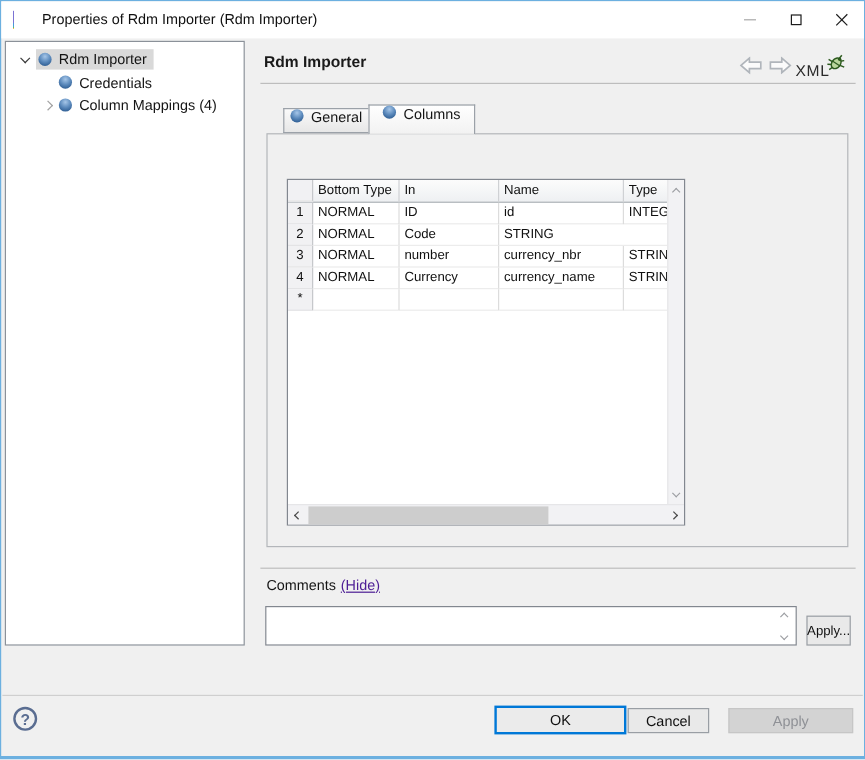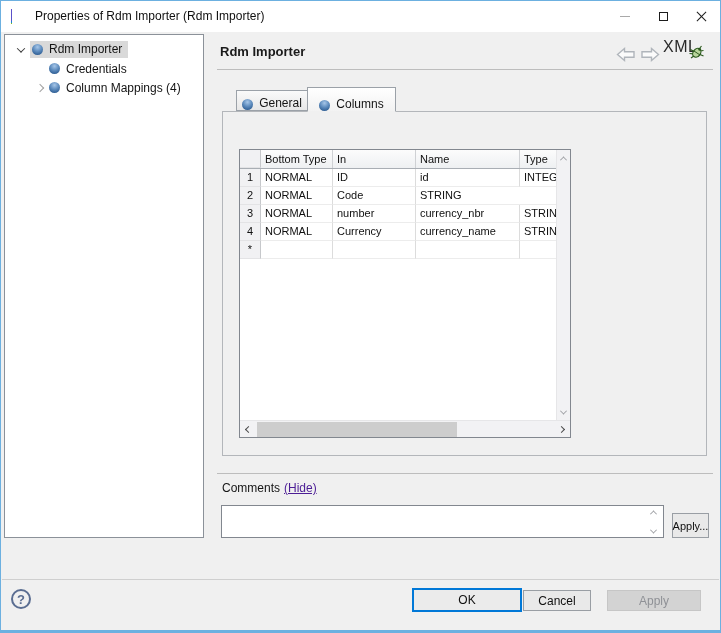--- a/index.html
+++ b/index.html
@@ -46,26 +46,26 @@
     background:radial-gradient(circle at 50% 28%, #a6c6e8 0%, #5e8cbe 45%, #1f4f86 95%); }
   .tree .sphere{ margin-right:6px; }
   .sel-wrap{ display:flex; align-items:center; background:#d9d9d9; padding:1px 6px 2px 2px; }
   .chev{ display:inline-block; width:6px; height:6px; border-right:1.6px solid #3a3a3a; border-bottom:1.6px solid #3a3a3a; }
   .chev.down{ transform:rotate(45deg) translate(-1px,-1px); }
   .chev.right{ transform:rotate(-45deg); border-color:#a2a2a2; }
 
   
   .form-title{ position:absolute; left:219px; top:43px; font-size:13px; font-weight:bold; color:#1a1a1a; }
   .nav-ico{ position:absolute; top:46px; width:20px; height:15px; }
-  .xml-btn{ position:absolute; left:662px; top:37px; font-size:16px; color:#2a2a2a; letter-spacing:0.5px; }
+  .xml-btn{ position:absolute; left:662px; top:50px; font-size:13px; color:#2a2a2a; letter-spacing:0.5px; }
   .bug-ico{ position:absolute; left:687px; top:43px; width:17px; height:17px; }
   .hr{ position:absolute; height:1px; background:#bdbdbd; }
 
   
-  .tab{ position:absolute; display:flex; align-items:flex-end; justify-content:center; gap:6px;
+  .tab{ position:absolute; display:flex; align-items:flex-start; justify-content:center; gap:6px;
         font-size:12px; color:#141414; border:1px solid #9ba1a8; }
   .tab .sphere{ width:11px; height:11px; }
   .tab-general{ left:235px; top:89px; width:71px; height:21px;
         background:linear-gradient(#fafafa,#e7e7e7); border-right:none; }
   .tab-columns{ left:306px; top:86px; width:89px; height:25px; z-index:3;
         background:linear-gradient(#ffffff,#f2f2f2); border-bottom:1px solid #f0f0f0; }
 
   
   .gbox{ position:absolute; left:221px; top:110px; width:485px; height:345px;
          border:1px solid #b3b6ba; background:#f0f0f0; z-index:1; }
@@ -112,21 +112,21 @@
                 background:#ffffff; border:1px solid #82878f; }
   .spinner{ position:absolute; right:5px; top:4px; width:10px; height:24px;
             display:flex; flex-direction:column; align-items:center; justify-content:space-between; }
 
   
   .help{ position:absolute; left:10px; top:588px; width:20px; height:20px; border-radius:50%;
          border:2px solid #5a6d91; color:#5a6d91; font-size:13px; font-weight:bold;
          display:flex; align-items:center; justify-content:center; }
   .ok-btn{ left:411px; top:587px; width:110px; height:24px; border:2px solid #0078d7; background:#ebebeb; }
   .cancel-btn{ left:522px; top:589px; width:68px; height:21px; }
-  .apply-btn{ left:606px; top:589px; width:94px; height:21px; }
+  .apply-btn{ left:606px; top:589px; width:104px; height:21px; }
 </style>
 </head>
 <body>
 
 <div class="window">
 
   <div class="titlebar">
     <div class="app-icon"></div>
     <div class="win-title">Properties of Rdm Importer (Rdm Importer)</div>
     <div class="caption">

